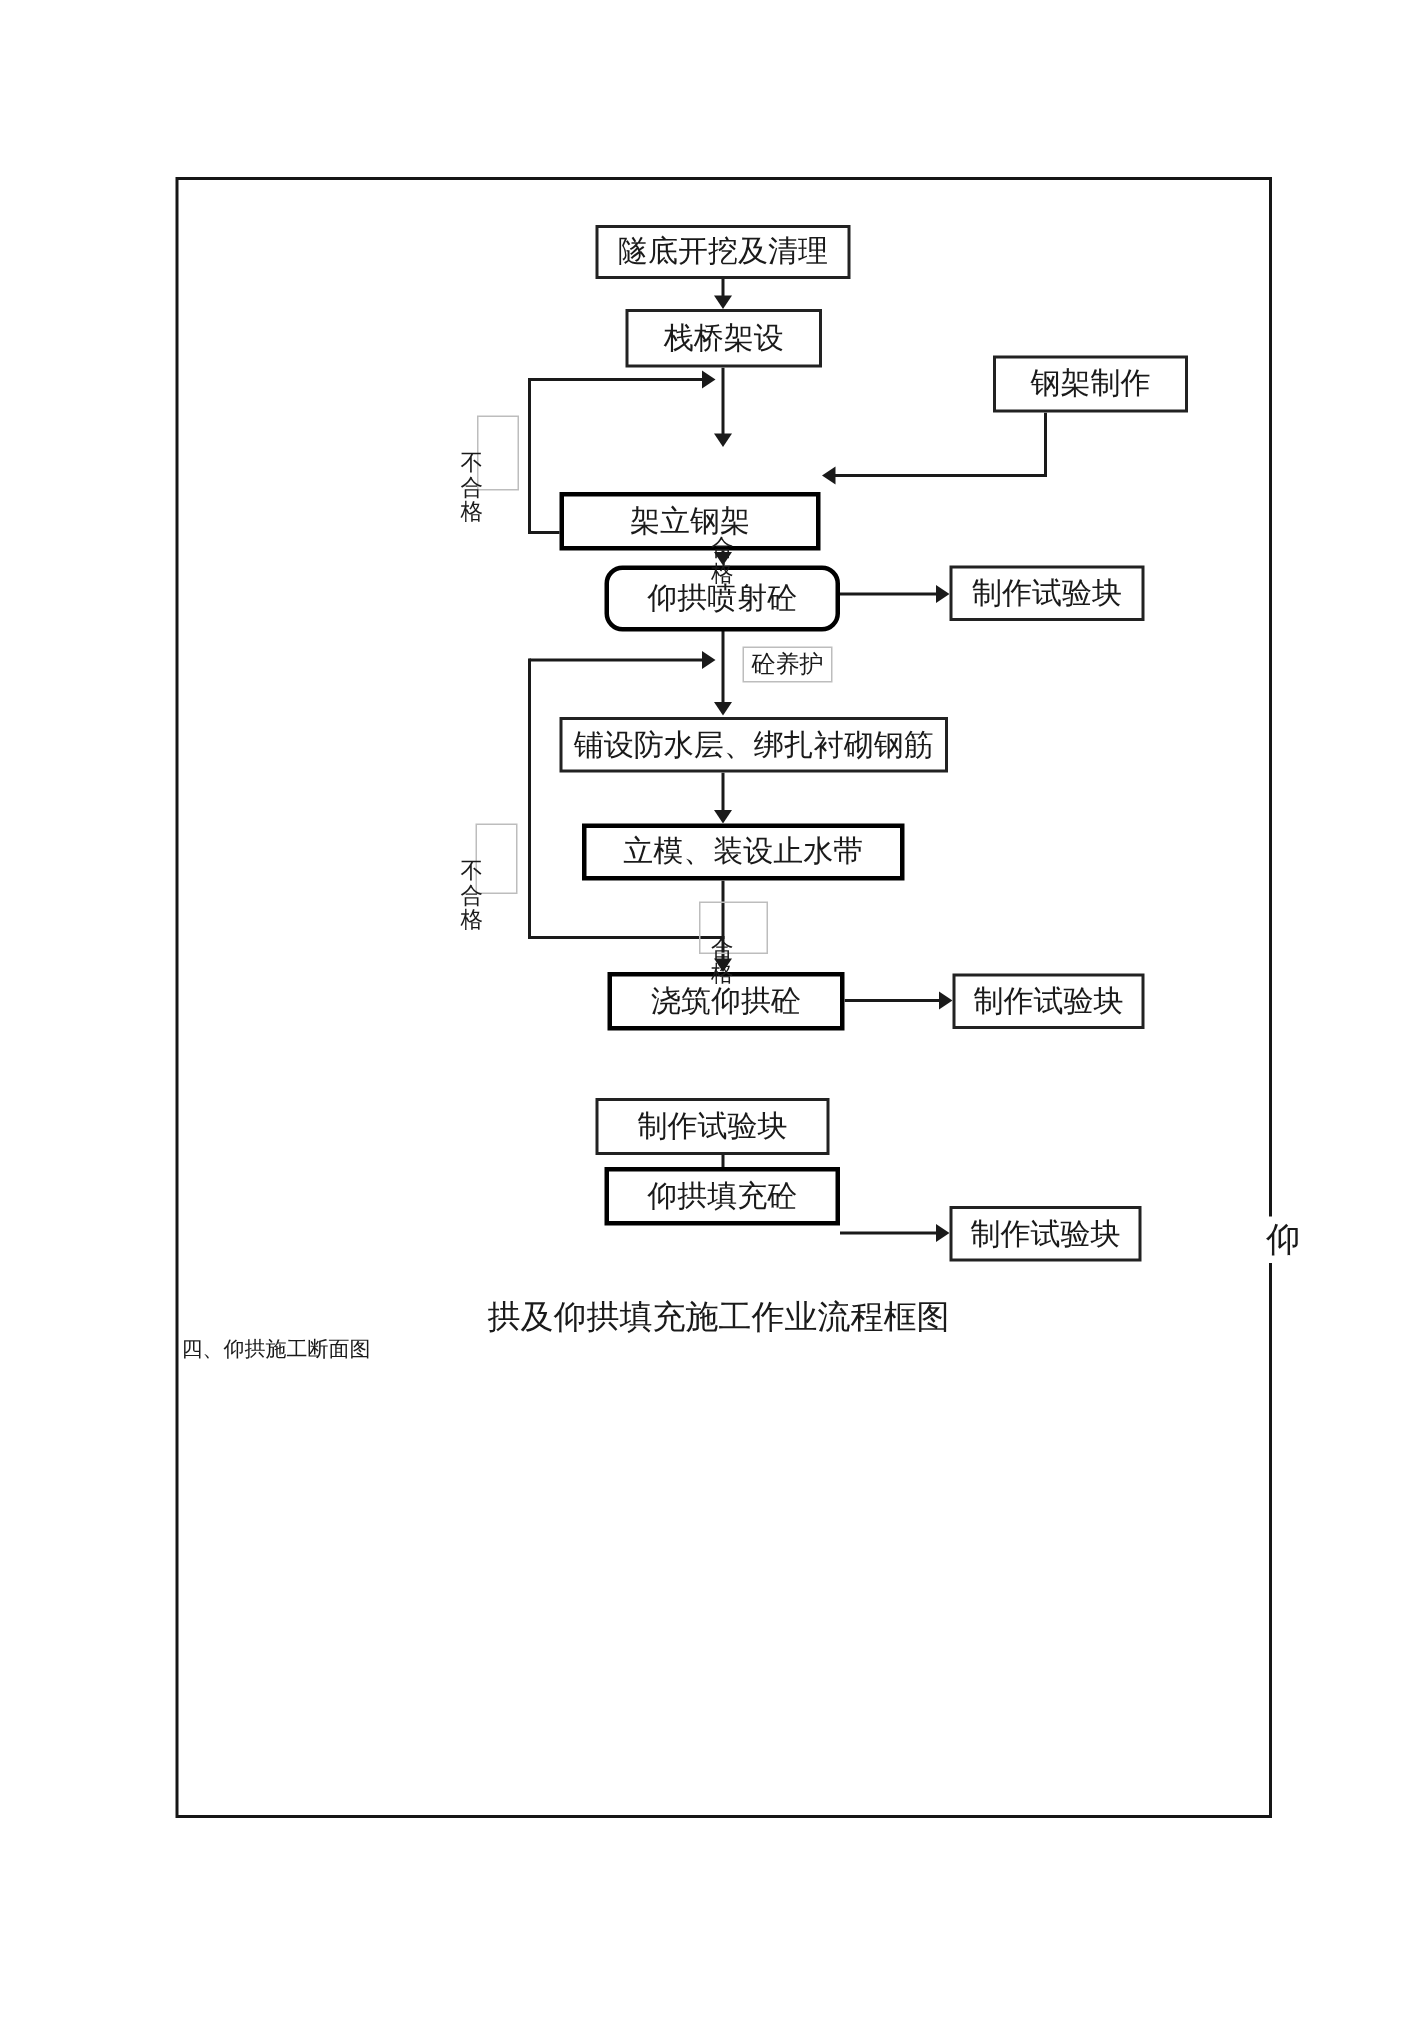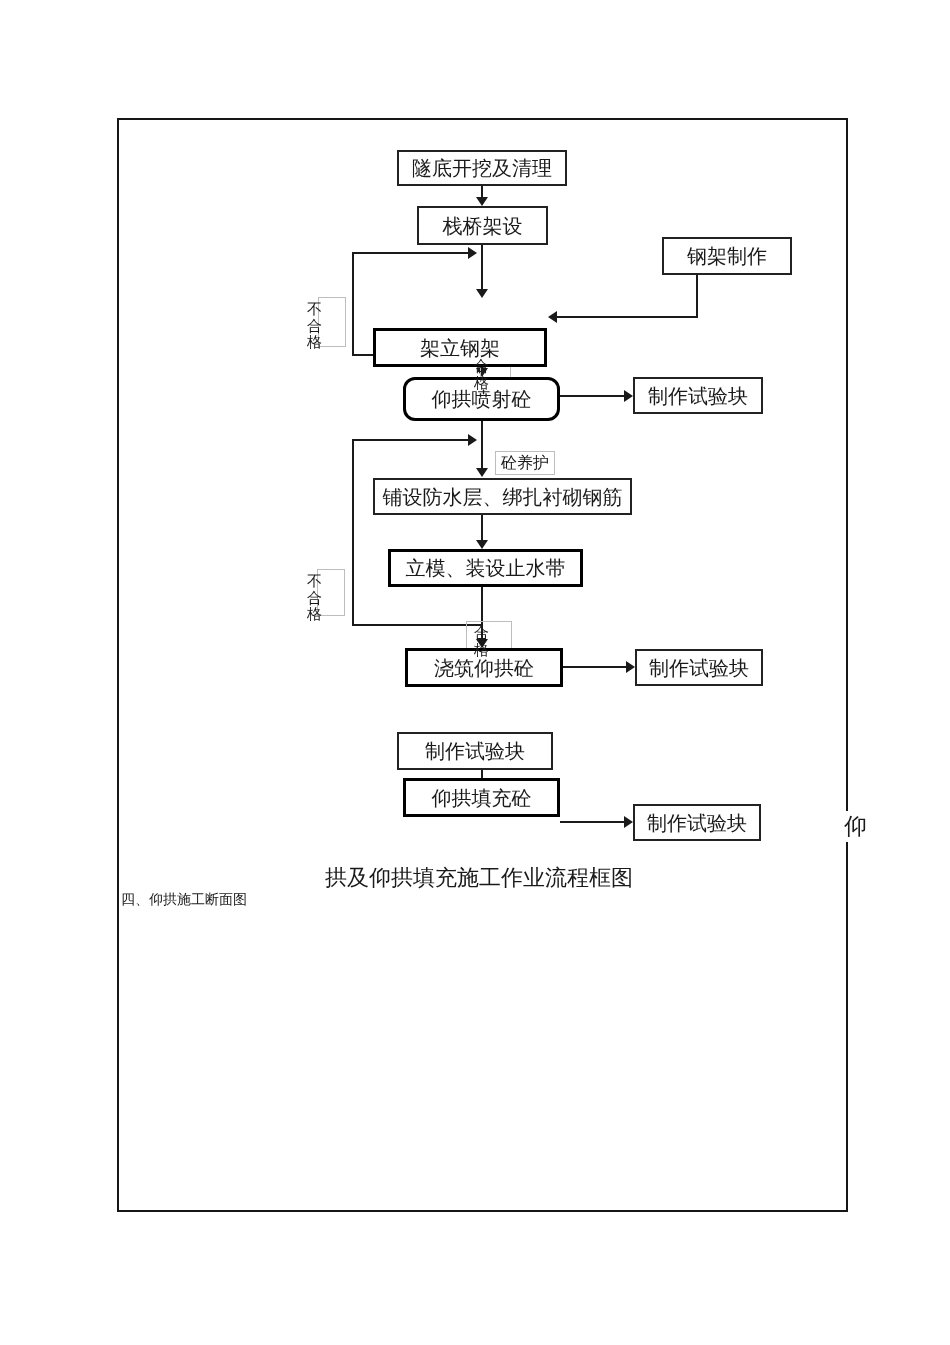--- a/index.html
+++ b/index.html
@@ -17,42 +17,42 @@
     display:flex;align-items:center;justify-content:center;
     background:#ffffff;font-size:20px;line-height:1;white-space:nowrap;
     box-sizing:border-box;z-index:3;font-family:Liberation Serif, serif;
   }
   .b2{border:2px solid #222222;}
   .b3{border:3px solid #000000;}
   .line{background:#1a1a1a;z-index:1;}
   .arrD{width:0;height:0;border-left:6px solid transparent;border-right:6px solid transparent;border-top:9px solid #1a1a1a;z-index:2;}
   .arrR{width:0;height:0;border-top:6px solid transparent;border-bottom:6px solid transparent;border-left:9px solid #1a1a1a;z-index:2;}
   .arrL{width:0;height:0;border-top:6px solid transparent;border-bottom:6px solid transparent;border-right:9px solid #1a1a1a;z-index:2;}
-  .gbox{border:1px solid #bdbdbd;background:transparent;box-sizing:border-box;z-index:2;margin-top:20px;}
+  .gbox{border:1px solid #bdbdbd;background:transparent;box-sizing:border-box;z-index:2;}
   .vtext{
     width:17px;font-size:15px;line-height:16.5px;text-align:center;
     word-break:break-all;white-space:normal;z-index:4;background:transparent;margin-top:20px;
   }
   .curing{
     left:495px;top:431px;width:60px;height:24px;
     display:flex;align-items:center;justify-content:center;
     font-size:16px;z-index:4;background:#ffffff;
   }
   .caption{left:325px;top:863px;font-size:22px;letter-spacing:0px;white-space:nowrap;z-index:4;}
   .heading{left:121px;top:891px;font-size:14px;white-space:nowrap;z-index:4;}
   .overflow-char{left:844px;top:811px;font-size:23px;z-index:4;background:#fff;}
   
   #n1{left:397px;top:150px;width:170px;height:36px;}
   #n2{left:417px;top:206px;width:131px;height:39px;}
   #n3{left:633px;top:237px;width:130px;height:38px;margin-left:29px;}
   #n4{left:373px;top:298px;width:174px;height:39px;margin-top:30px;}
   #n5{left:403px;top:377px;width:157px;height:44px;border-radius:12px;}
   #n6{left:633px;top:377px;width:130px;height:37px;}
   #n7{left:373px;top:478px;width:259px;height:37px;}
-  #n8{left:388px;top:549px;width:195px;height:38px;}
+  #n8{left:388px;top:549px;width:215px;height:38px;}
   #n9{left:405px;top:648px;width:158px;height:39px;}
   #n10{left:635px;top:649px;width:128px;height:37px;}
   #n11{left:397px;top:732px;width:156px;height:38px;}
   #n12{left:403px;top:778px;width:157px;height:39px;}
   #n13{left:633px;top:804px;width:128px;height:37px;}
 </style>
 </head>
 <body>
 
 <div>

